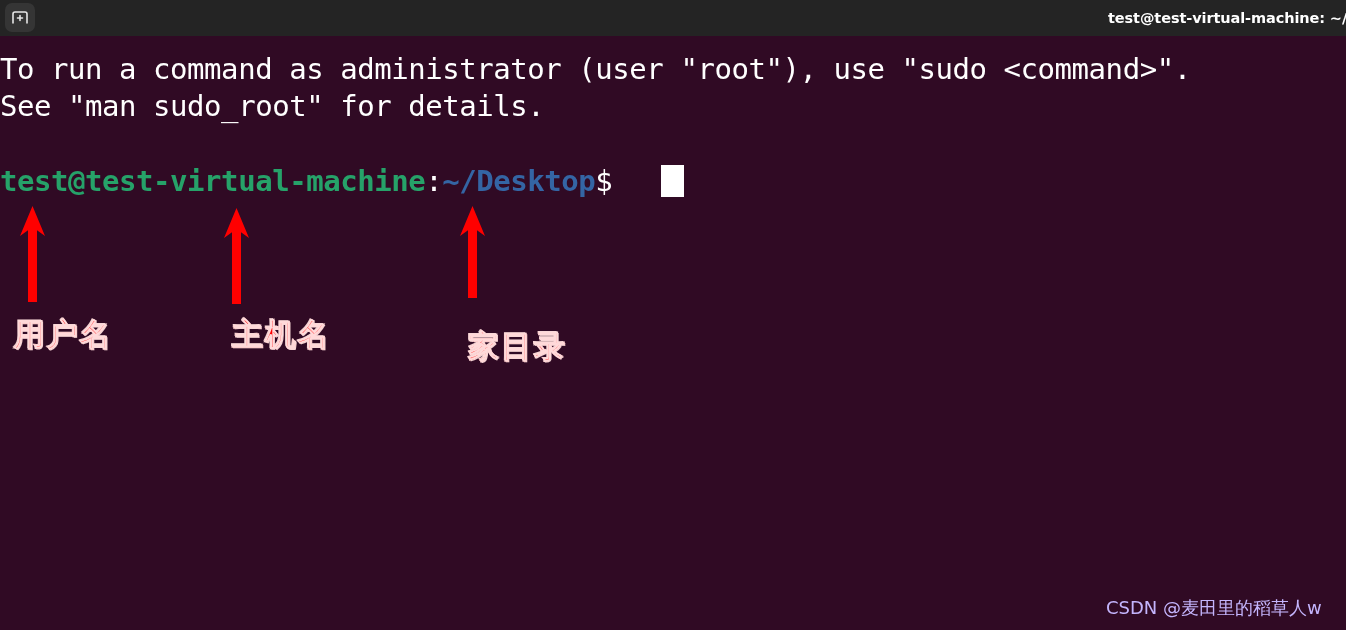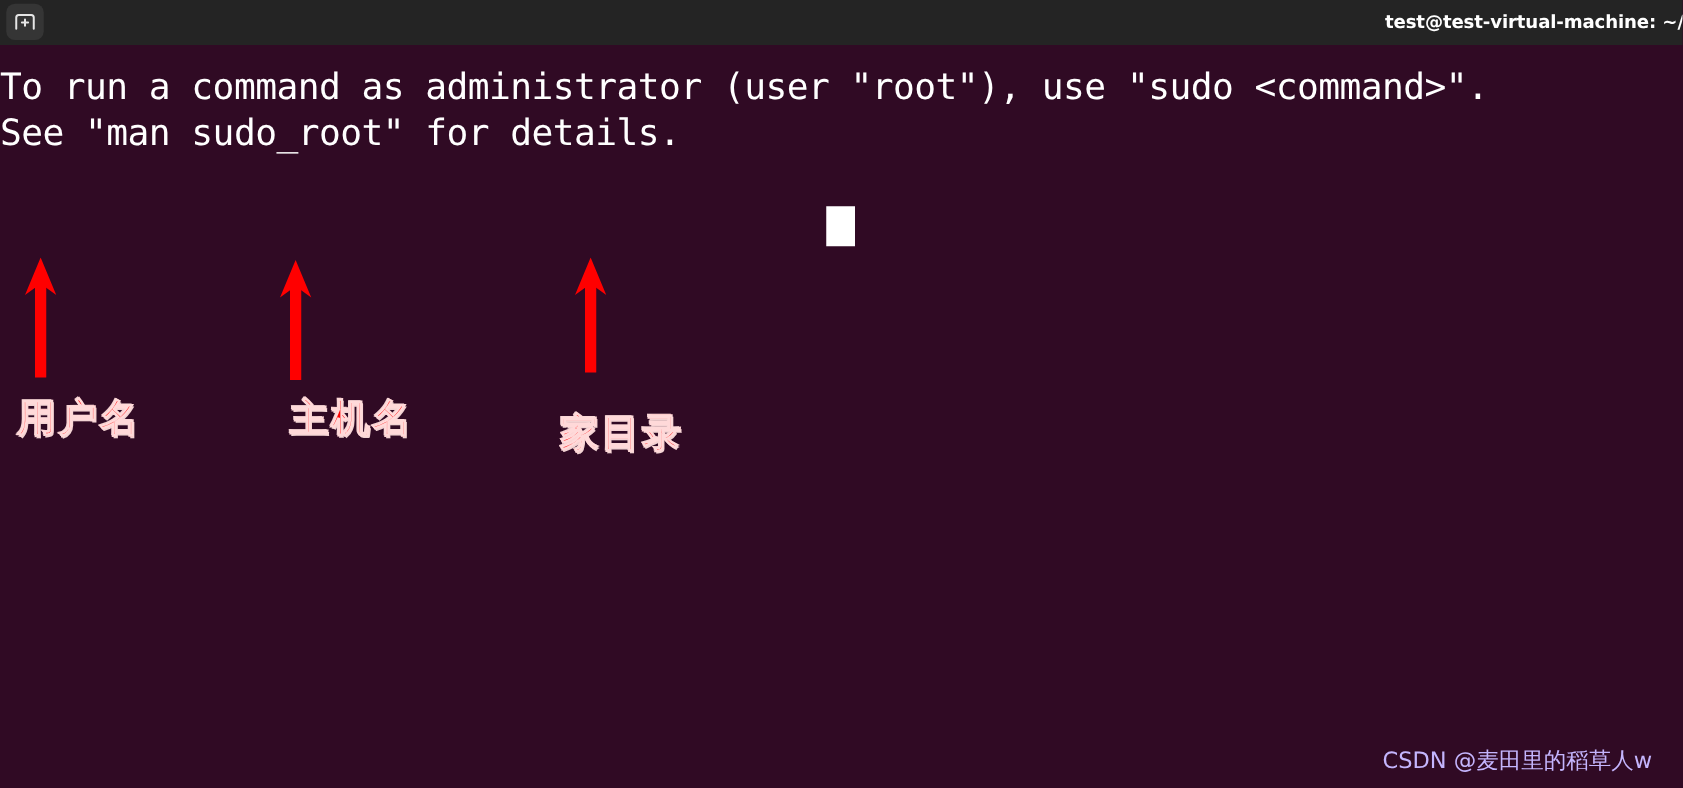--- a/index.html
+++ b/index.html
@@ -140,20 +140,21 @@
   </div>
   <div id="titlebar-title">test@test-virtual-machine: ~/Desk</div>
 </div>
 
 <div id="terminal">
 
   <div class="term-line" id="term-line-1">To run a command as administrator (user "root"), use "sudo &lt;command&gt;".</div>
 
   <div class="term-line" id="term-line-2">See "man sudo_root" for details.</div>
 
+  <div id="prompt-line"><span class="prompt-user">test@test-virtual-machine</span><span class="prompt-colon">:</span><span class="prompt-path">~/Desktop</span><span class="prompt-sigil">$</span></div>
 
   <div id="cursor-block"></div>
 
   <div class="arrow" style="left:18px; top:160px;">
     <svg width="30" height="96" viewBox="0 0 30 96">
       <path d="M14.5 96 L14.5 22" stroke="#ff0000" stroke-width="9" stroke-linecap="round"></path>
       <path d="M14.5 0 L27 30 L14.5 21 L2 30 Z" fill="#ff0000"></path>
     </svg>
   </div>
 
@@ -168,17 +169,17 @@
     <svg width="30" height="92" viewBox="0 0 30 92">
       <path d="M14.5 92 L14.5 22" stroke="#ff0000" stroke-width="9" stroke-linecap="round"></path>
       <path d="M14.5 0 L27 30 L14.5 21 L2 30 Z" fill="#ff0000"></path>
     </svg>
   </div>
 
   <div class="annotation-label" style="left:14px; top:268px;">用户名</div>
 
   <div class="annotation-label" style="left:232px; top:268px;">主机名</div>
 
-  <div class="annotation-label" style="left:448px; top:280px;text-align:right;">家目录</div>
+  <div class="annotation-label" style="left:468px; top:280px;text-align:right;">家目录</div>
 
 </div>
 
 <div id="watermark">CSDN @麦田里的稻草人w</div>
 
 </body></html>

